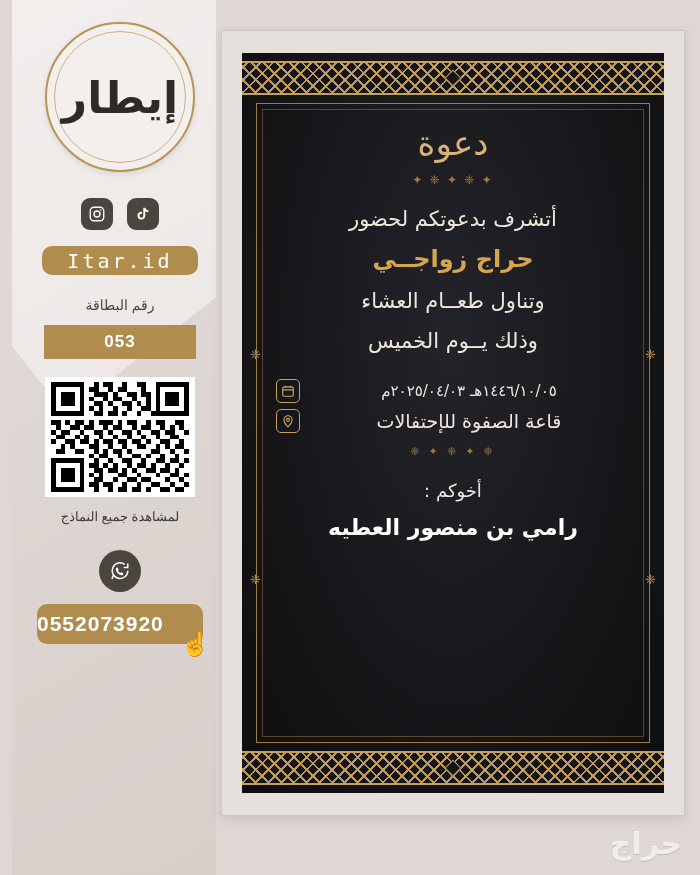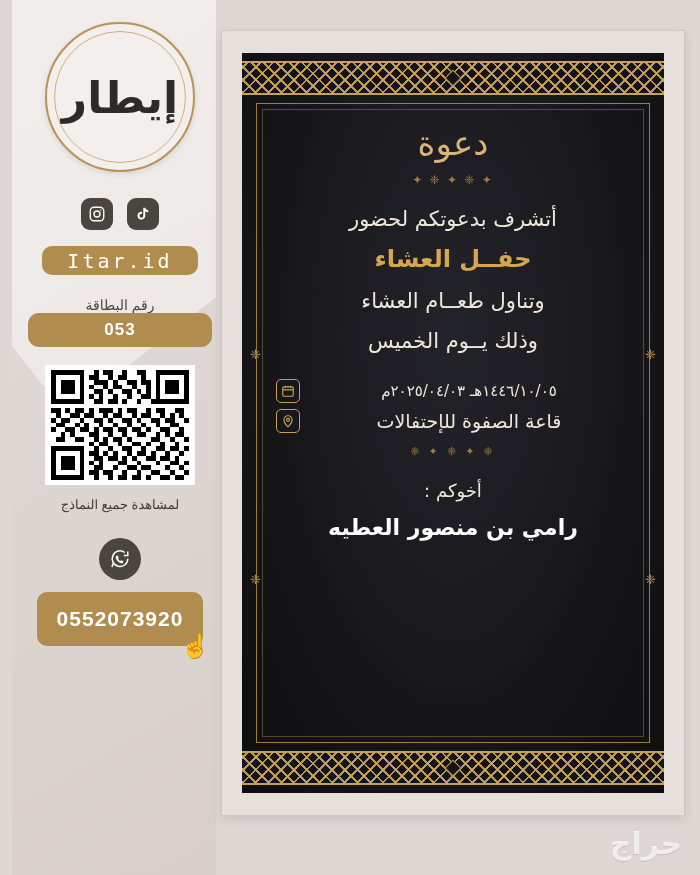--- a/index.html
+++ b/index.html
@@ -95,23 +95,23 @@
     font-family: "DejaVu Sans Mono", monospace;
   }
 
   .card-no-label {
     margin-top: 22px;
     font-size: 14px;
     color: #4b4642;
     direction: rtl;
   }
   .card-no-pill {
-    margin-top: 0;
-    width: 184px; height: 34px;
-    border-radius: 11px;
+    margin-top: 12px;
+    width: 152px; height: 34px;
+    border-radius: 0;
     background: #b08d4e;
     color: #ffffff;
     display: flex;
     align-items: center;
     justify-content: center;
     font-size: 17px;
     font-weight: bold;
     letter-spacing: 1px;
   }
 
@@ -137,27 +137,27 @@
     margin-top: 26px;
     width: 42px; height: 42px;
     border-radius: 50%;
     background: #4a453f;
     display: flex;
     align-items: center;
     justify-content: center;
   }
   .phone-pill {
     margin-top: 12px;
-    width: 166px; height: 54px;
+    width: 166px; height: 40px;
     border-radius: 10px;
     background: #b08d4e;
     color: #ffffff;
     display: flex;
     align-items: center;
-    justify-content: center;
+    justify-content: flex-start;
     font-size: 21px;
     font-weight: bold;
     letter-spacing: 1px;
     position: relative;
   }
   .cursor-hand {
     position: absolute;
     right: -8px; bottom: -12px;
     font-size: 23px;
     line-height: 1;
@@ -595,21 +595,21 @@
       <div class="side-orn" style="right:8px; top:295px;">❈</div>
       <div class="side-orn" style="left:8px; top:520px;">❈</div>
       <div class="side-orn" style="right:8px; top:520px;">❈</div>
 
       <div class="content">
 
         <div class="bismillah-orn">دعوة</div>
         <div class="divider-orn">✦ ❈ ✦ ❈ ✦</div>
 
         <div class="line-invite">أتشرف بدعوتكم لحضور</div>
-        <div class="line-occasion">حفــل العشاء</div>
+        <div class="line-occasion">حراج زواجــي</div>
         <div class="line-dinner">وتناول طعــام العشاء</div>
         <div class="line-day">وذلك يــوم الخميس</div>
 
         <div class="meta">
           <div class="meta-row">
             <div class="meta-icon">
               <svg width="14" height="14" viewBox="0 0 24 24" fill="none" stroke="#c6a15c" stroke-width="2">
                 <rect x="3" y="5" width="18" height="16" rx="2"></rect>
                 <path d="M3 10h18M8 3v4M16 3v4"></path>
               </svg>

